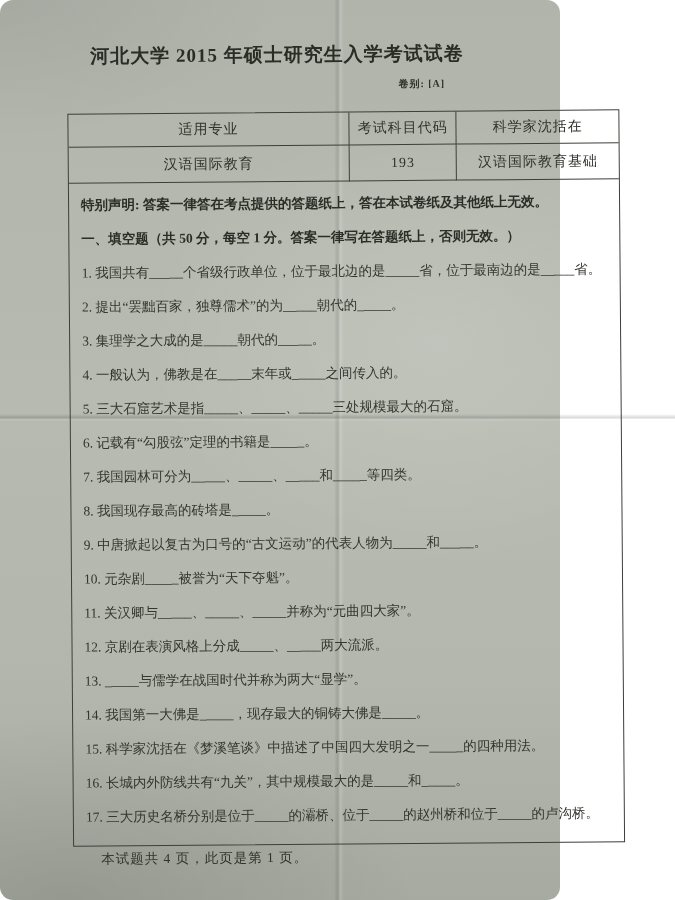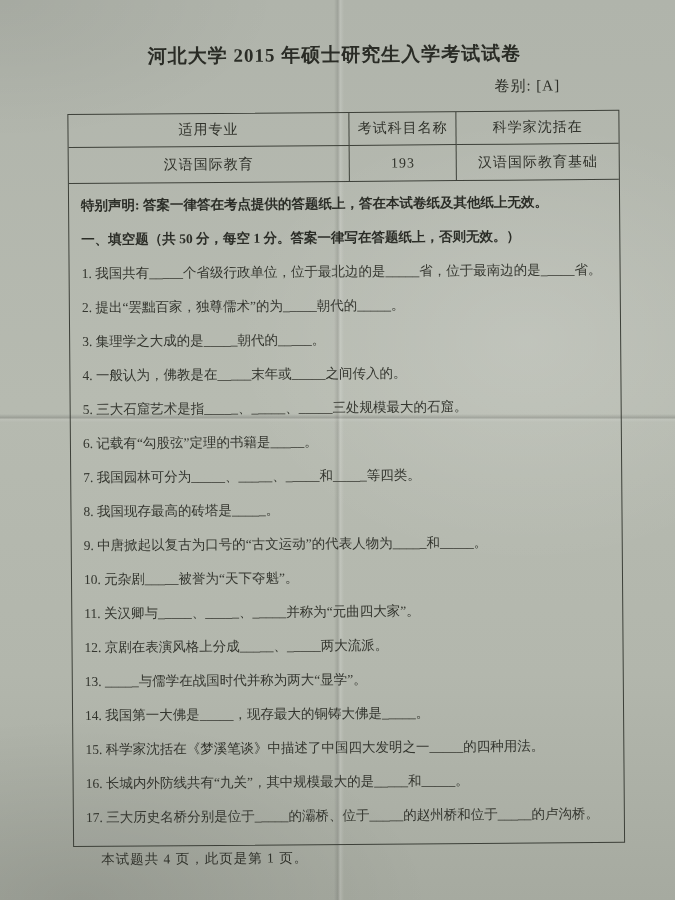--- a/index.html
+++ b/index.html
@@ -4,26 +4,27 @@
 <style>
   html, body {
     margin: 0; padding: 0;
     width: 675px; height: 900px;
     overflow: hidden;
     font-family: "Liberation Serif", "DejaVu Serif", serif;
   }
   
   .photo {
     position: relative;
-    width: 675px; height: 900px;
+    width: 560px; height: 900px;
     background:
       radial-gradient(ellipse 420px 320px at 78% 38%, rgba(255,255,255,0.14), rgba(255,255,255,0) 70%),
       radial-gradient(ellipse 500px 260px at 12% 100%, rgba(0,0,0,0.10), rgba(0,0,0,0) 70%),
       radial-gradient(ellipse 400px 200px at 0% 0%, rgba(0,0,0,0.06), rgba(0,0,0,0) 70%),
       linear-gradient(to bottom, #b0b4ab 0%, #b6bab0 45%, #b2b6ac 75%, #a6aaa0 100%);
+    border-radius: 13px;
   }
   .crease-v {
     position: absolute; top: 0; left: 334px; width: 10px; height: 900px;
     background: linear-gradient(to right,
       rgba(0,0,0,0) 0%, rgba(0,0,0,0.10) 38%, rgba(255,255,255,0.16) 62%, rgba(255,255,255,0) 100%);
     pointer-events: none;
   }
   .crease-h {
     position: absolute; left: 0; top: 414px; width: 675px; height: 8px;
     background: linear-gradient(to bottom,
@@ -39,21 +40,21 @@
   .title {
     position: absolute; top: 42px; left: 0; width: 100%;
     margin: 0;
     text-align: center;
     font-size: 19px; font-weight: 700;
     letter-spacing: 1px;
     color: #2a2c26;
   }
   .version {
     position: absolute; top: 78px; right: 112px;
-    font-size: 15px; font-weight: 400;
+    font-size: 10px; font-weight: 700;
     letter-spacing: 1px;
     color: #2e3029;
   }
   .box {
     position: absolute; top: 112px; left: 70px;
     width: 552px; height: 733px;
     border: 1.5px solid #3d4039;
     box-sizing: border-box;
     background: rgba(255,255,255,0.02);
   }
@@ -112,21 +113,21 @@
 
       <table class="info">
         <colgroup>
             <col class="c1">
             <col class="c2">
             <col class="c3">
           </colgroup>
         <tbody>
           <tr class="hdr">
             <th>适用专业</th>
-            <th>考试科目名称</th>
+            <th>考试科目代码</th>
             <th>科学家沈括在</th>
           </tr>
           <tr class="dat">
             <td>汉语国际教育</td>
             <td>193</td>
             <td>汉语国际教育基础</td>
           </tr>
         </tbody>
       </table>
 

